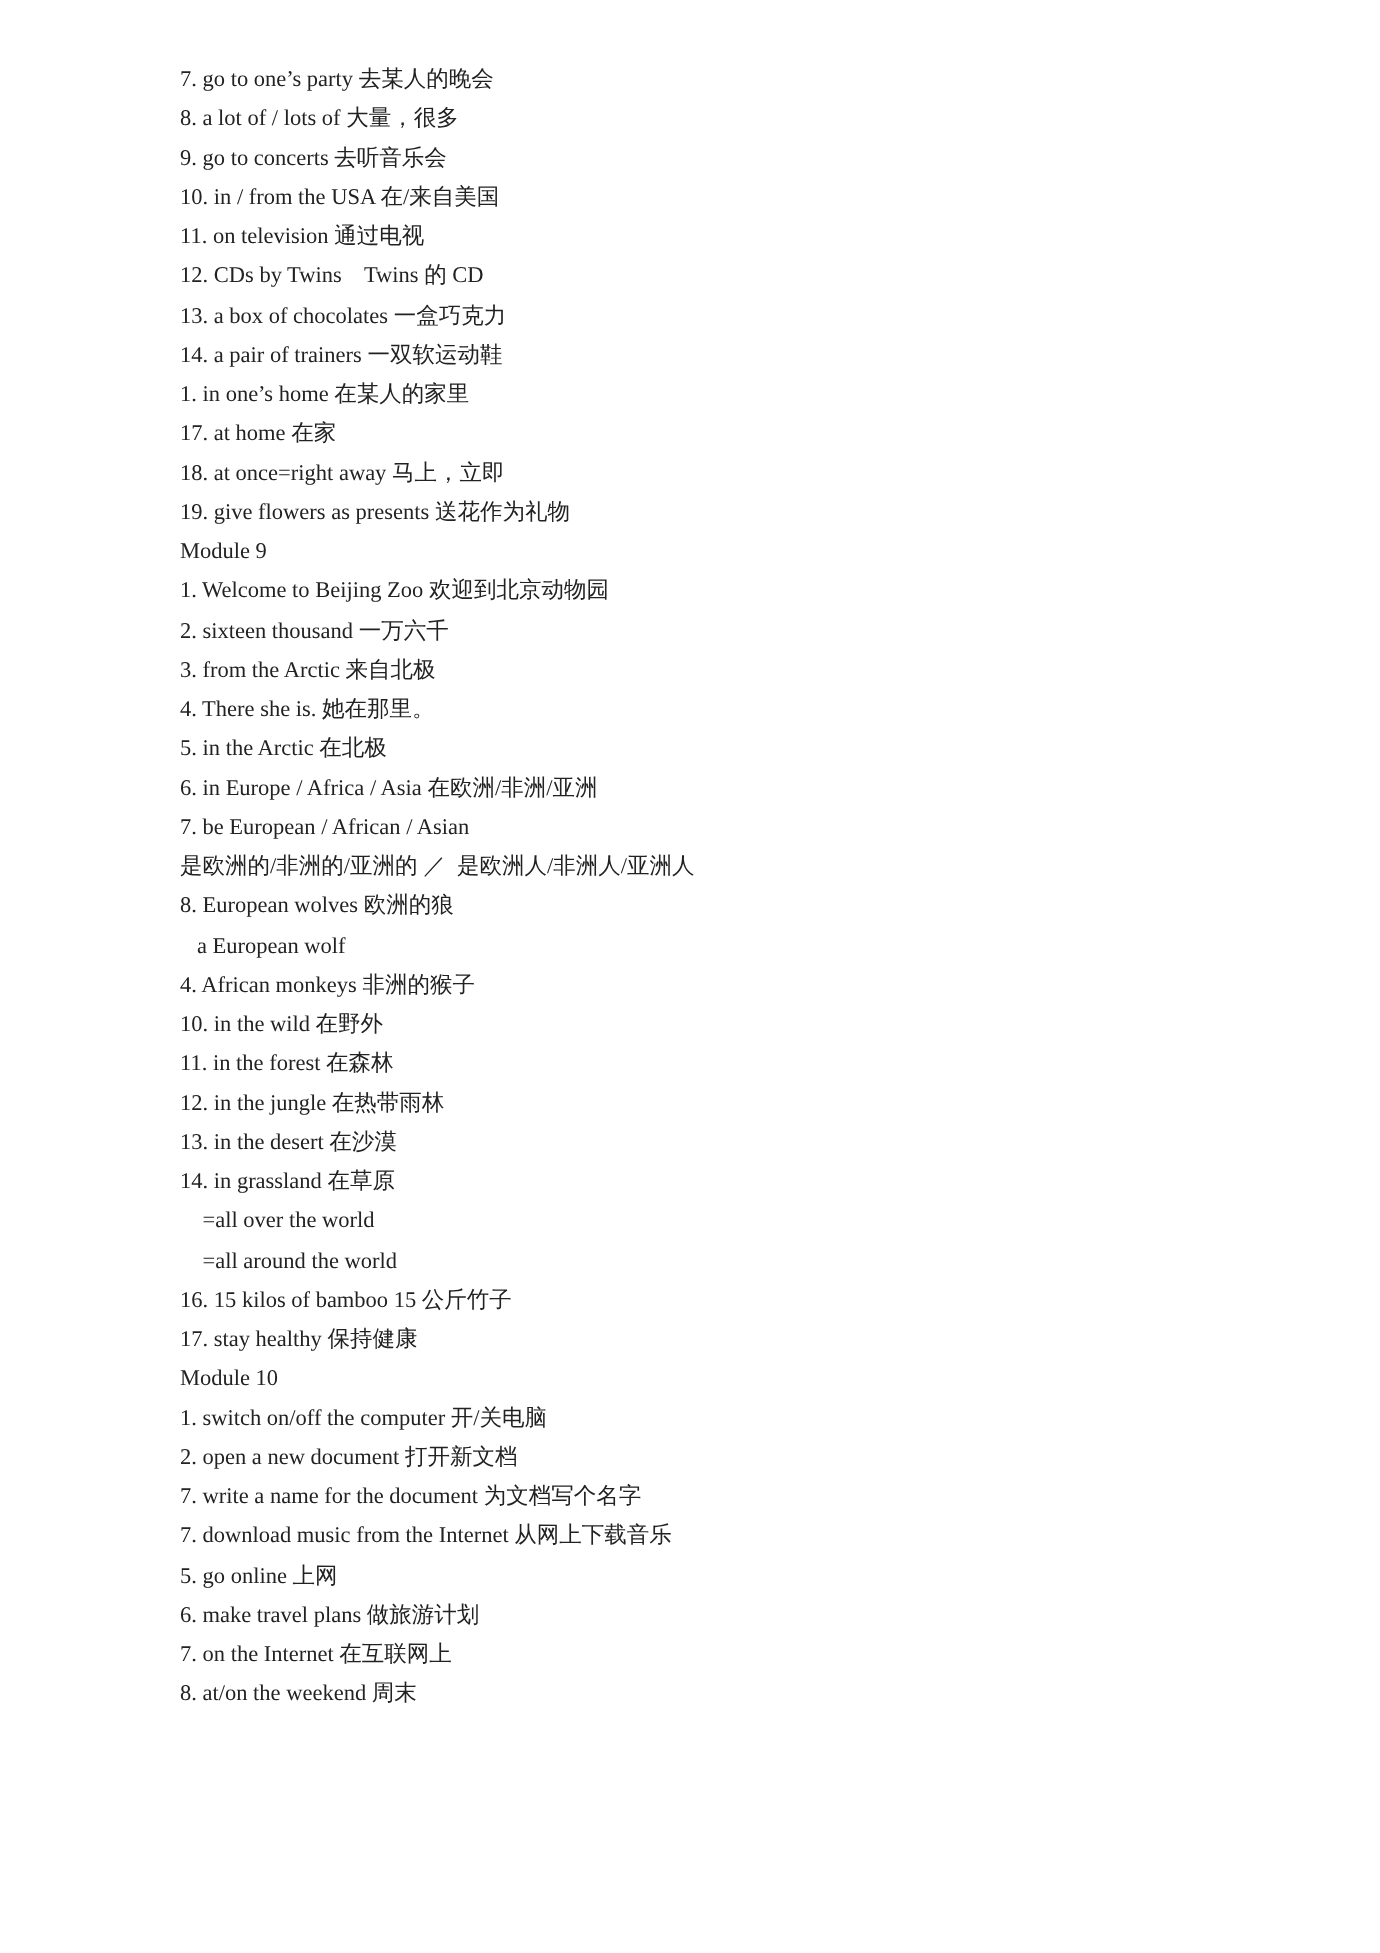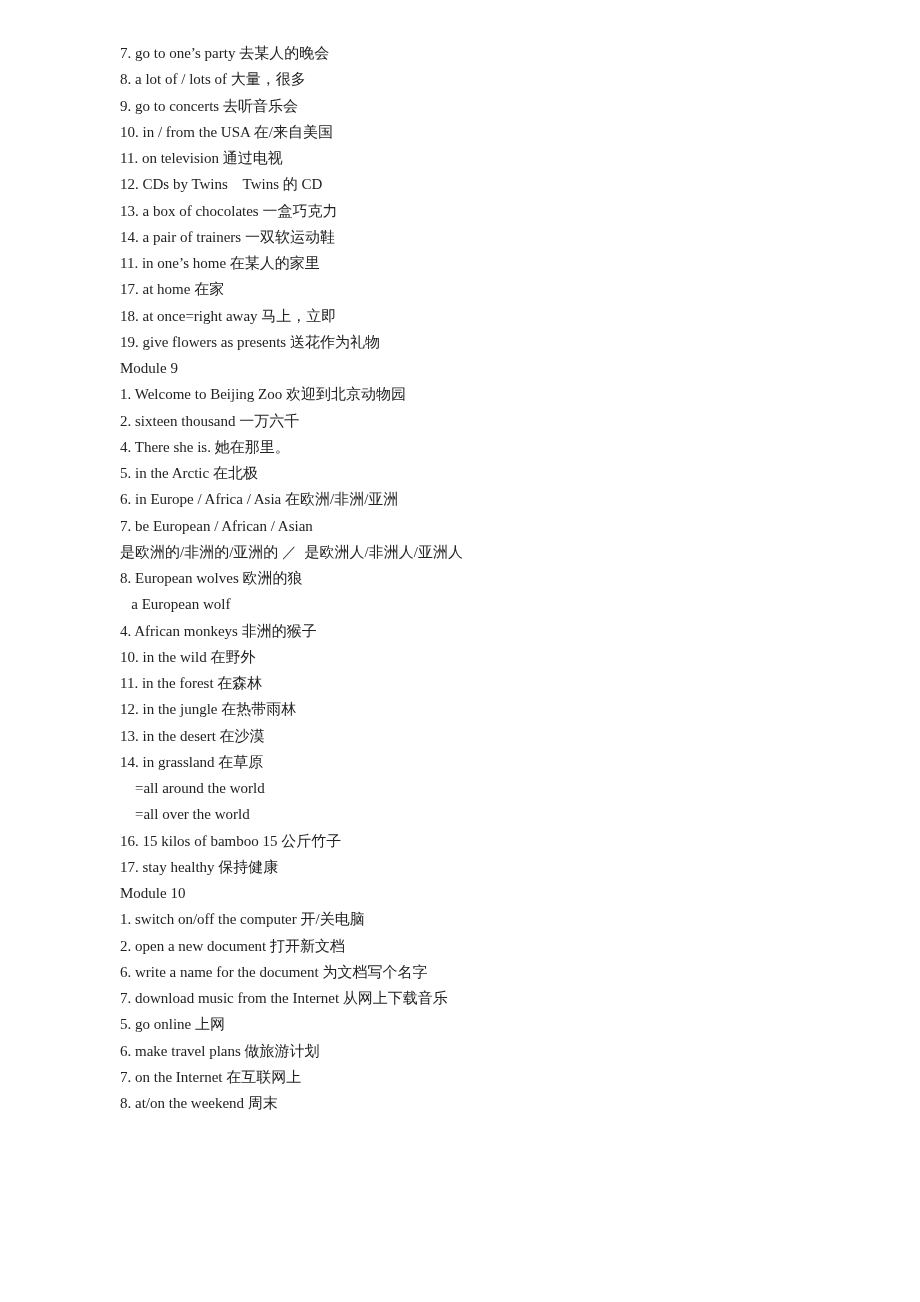--- a/index.html
+++ b/index.html
@@ -31,46 +31,47 @@
 
 <div class="content-block">
 <span class="line">7. go to one’s party 去某人的晚会</span>
     <span class="line">8. a lot of / lots of 大量，很多</span>
     <span class="line">9. go to concerts 去听音乐会</span>
     <span class="line">10. in / from the USA 在/来自美国</span>
     <span class="line">11. on television 通过电视</span>
     <span class="line">12. CDs by Twins    Twins 的 CD</span>
     <span class="line">13. a box of chocolates 一盒巧克力</span>
     <span class="line">14. a pair of trainers 一双软运动鞋</span>
-    <span class="line">11. in one’s home 在某人的家里</span>
+    <span class="line">1. in one’s home 在某人的家里</span>
     <span class="line">17. at home 在家</span>
     <span class="line">18. at once=right away 马上，立即</span>
     <span class="line">19. give flowers as presents 送花作为礼物</span>
     <span class="line">Module 9</span>
     <span class="line">1. Welcome to Beijing Zoo 欢迎到北京动物园</span>
     <span class="line">2. sixteen thousand 一万六千</span>
+    <span class="line">3. from the Arctic 来自北极</span>
     <span class="line">4. There she is. 她在那里。</span>
     <span class="line">5. in the Arctic 在北极</span>
     <span class="line">6. in Europe / Africa / Asia 在欧洲/非洲/亚洲</span>
     <span class="line">7. be European / African / Asian</span>
     <span class="line">是欧洲的/非洲的/亚洲的 ／ &nbsp;是欧洲人/非洲人/亚洲人</span>
     <span class="line">8. European wolves 欧洲的狼</span>
     <span class="line">   a European wolf</span>
     <span class="line">4. African monkeys 非洲的猴子</span>
     <span class="line">10. in the wild 在野外</span>
     <span class="line">11. in the forest 在森林</span>
     <span class="line">12. in the jungle 在热带雨林</span>
     <span class="line">13. in the desert 在沙漠</span>
     <span class="line">14. in grassland 在草原</span>
+    <span class="line">    =all over the world</span>
     <span class="line">    =all around the world</span>
-    <span class="line">    =all over the world</span>
     <span class="line">16. 15 kilos of bamboo 15 公斤竹子</span>
     <span class="line">17. stay healthy 保持健康</span>
     <span class="line">Module 10</span>
     <span class="line">1. switch on/off the computer 开/关电脑</span>
     <span class="line">2. open a new document 打开新文档</span>
-    <span class="line">6. write a name for the document 为文档写个名字</span>
+    <span class="line">7. write a name for the document 为文档写个名字</span>
     <span class="line">7. download music from the Internet 从网上下载音乐</span>
     <span class="line">5. go online 上网</span>
     <span class="line">6. make travel plans 做旅游计划</span>
     <span class="line">7. on the Internet 在互联网上</span>
     <span class="line">8. at/on the weekend 周末</span>
   </div>
 
 </body></html>

